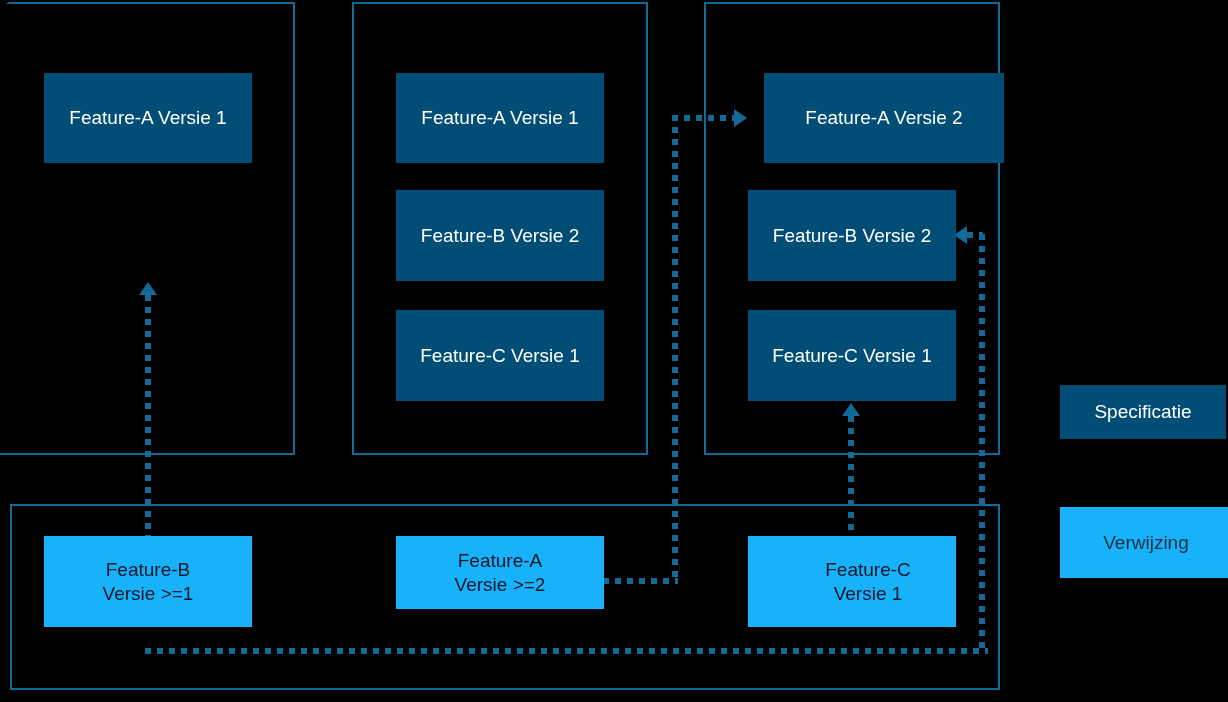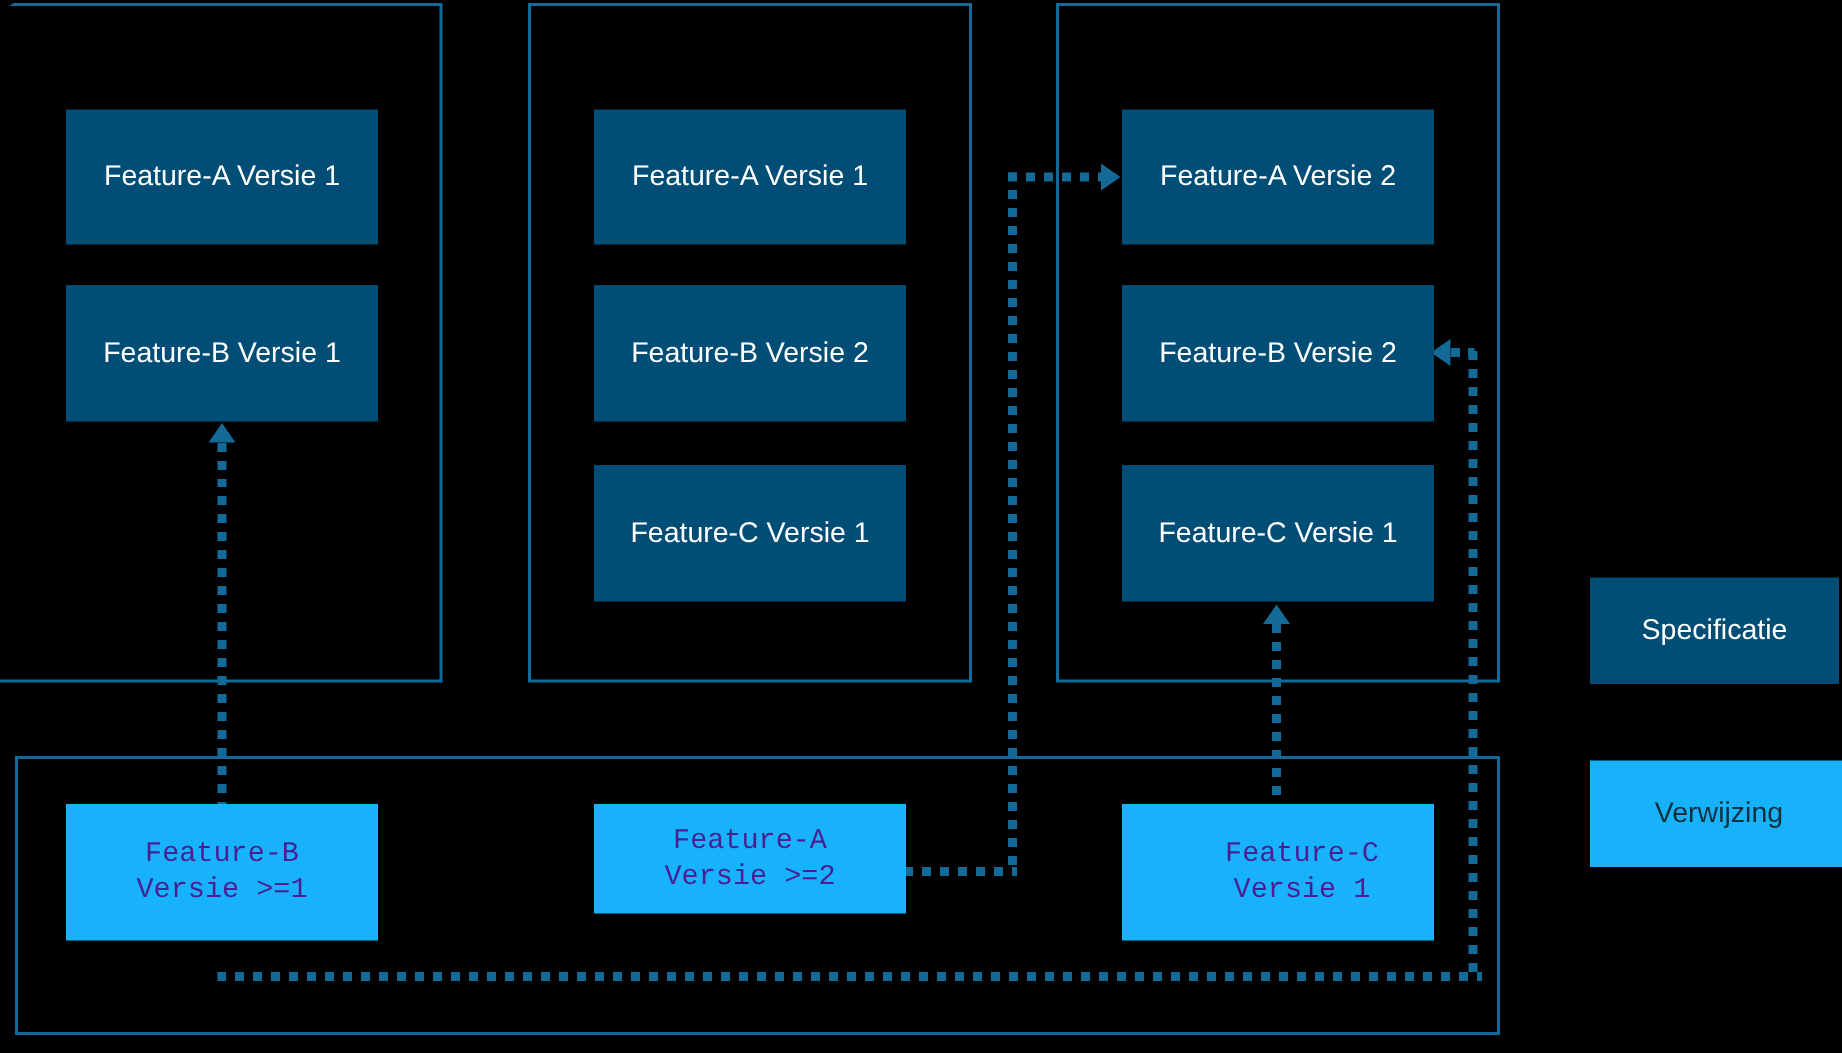--- a/index.html
+++ b/index.html
@@ -27,23 +27,22 @@
     line-height:1.25;
     white-space:pre-line;
   }
   .spec{
     background:#004E76;
     color:#ffffff;
     font-size:19px;
   }
   .ref{
     background:#17B2FA;
-    color:#4c1d95;
+    color:#0f172a;
     font-size:19px;
-    font-family:Liberation Mono, monospace;
   }
   .legend-spec{
     background:#004E76;
     color:#ffffff;
     font-size:19px;
   }
   .legend-ref{
     background:#17B2FA;
     color:#11303f;
     font-size:19px;
@@ -101,33 +100,32 @@
 
   <div class="dot-v" style="left:848px;top:416px;height:128px;"></div>
   <div class="arrow-up" style="left:842px;top:403px;"></div>
 
   <div class="dot-h" style="left:145px;top:648px;width:843px;"></div>
   <div class="dot-v" style="left:979px;top:234px;height:416px;"></div>
   <div class="dot-h" style="left:967px;top:232px;width:16px;"></div>
   <div class="arrow-left" style="left:954px;top:226px;"></div>
 
   <div class="node spec" style="left:44px;top:73px;width:208px;height:90px;">Feature-A Versie 1</div>
-  <div class="node spec" style="left:44px;top:190px;width:208px;height:91px;">Feature-B Versie 1</div>
 
   <div class="node spec" style="left:396px;top:73px;width:208px;height:90px;">Feature-A Versie 1</div>
   <div class="node spec" style="left:396px;top:190px;width:208px;height:91px;">Feature-B Versie 2</div>
   <div class="node spec" style="left:396px;top:310px;width:208px;height:91px;">Feature-C Versie 1</div>
 
-  <div class="node spec" style="left:748px;top:73px;width:208px;height:90px;text-align:right;">Feature-A Versie 2</div>
+  <div class="node spec" style="left:764px;top:73px;width:240px;height:90px;text-align:right;">Feature-A Versie 2</div>
   <div class="node spec" style="left:748px;top:190px;width:208px;height:91px;">Feature-B Versie 2</div>
   <div class="node spec" style="left:748px;top:310px;width:208px;height:91px;">Feature-C Versie 1</div>
 
   <div class="node ref" style="left:44px;top:536px;width:208px;height:91px;">Feature-B
 Versie &gt;=1</div>
   <div class="node ref" style="left:396px;top:536px;width:208px;height:73px;">Feature-A
 Versie &gt;=2</div>
   <div class="node ref" style="left:748px;top:536px;width:208px;height:91px;padding-left:32px;">Feature-C
 Versie 1</div>
 
-  <div class="node legend-spec" style="left:1060px;top:385px;width:166px;height:71px;">Specificatie</div>
+  <div class="node legend-spec" style="left:1060px;top:385px;width:166px;height:54px;">Specificatie</div>
   <div class="node legend-ref" style="left:1060px;top:507px;width:172px;height:71px;">Verwijzing</div>
 
 </div>
 
 </body></html>

